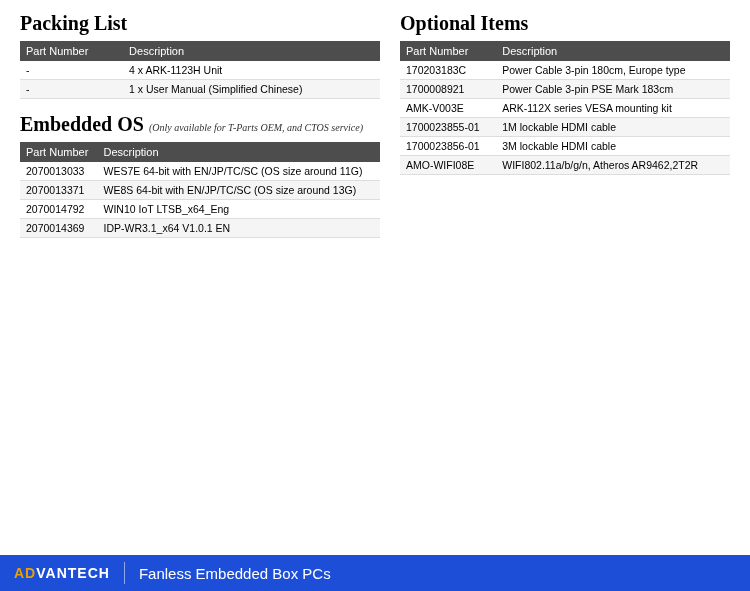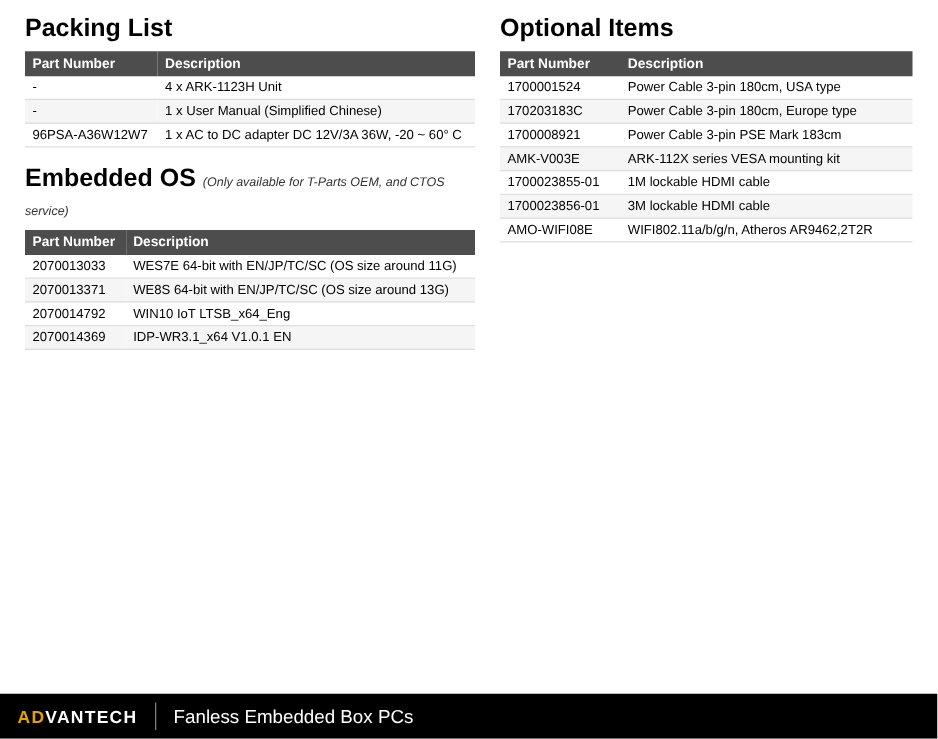--- a/index.html
+++ b/index.html
@@ -22,60 +22,61 @@
       flex-shrink: 0;
     }
     .right-col {
       flex: 1;
     }
     .section-title {
       font-size: 20px;
       font-weight: bold;
       color: #000;
       margin-bottom: 6px;
+      font-family: Liberation Serif, serif;
     }
     .section-title .italic-sub {
       font-size: 10px;
       font-weight: normal;
       font-style: italic;
       color: #333;
     }
     table {
       width: 100%;
       border-collapse: collapse;
       margin-bottom: 14px;
     }
     thead tr {
       background: #4d4d4d;
       color: #fff;
     }
     thead th {
       padding: 4px 6px;
       text-align: left;
       font-size: 11px;
-      font-weight: bold;
+      font-weight: normal;
     }
     tbody tr {
       border-bottom: 1px solid #ddd;
     }
     tbody tr:nth-child(even) {
       background: #f5f5f5;
     }
     tbody td {
       padding: 3px 6px;
       font-size: 10.5px;
       vertical-align: top;
     }
     .footer {
       position: absolute;
       bottom: 0;
       left: 0;
       right: 0;
       height: 36px;
-      background: #000000;
+      background: #1d4ed8;
       display: flex;
       align-items: center;
       padding: 4px 14px;
       gap: 14px;
     }
     .footer-logo {
       color: #fff;
       font-size: 14px;
       font-weight: bold;
       letter-spacing: 1px;
@@ -111,24 +112,20 @@
           </tr>
         </thead>
         <tbody id="packing-tbody">
         <tr>
               <td>-</td>
               <td>4 x ARK-1123H Unit</td>
             </tr>
             <tr>
               <td>-</td>
               <td>1 x User Manual (Simplified Chinese)</td>
-            </tr>
-            <tr>
-              <td>96PSA-A36W12W7</td>
-              <td>1 x AC to DC adapter DC 12V/3A 36W, -20 ~ 60° C</td>
             </tr>
           </tbody>
       </table>
     </div>
 
     <div>
       <div class="section-title">
         <span>Embedded OS</span>
         <span class="italic-sub">(Only available for T-Parts OEM, and CTOS service)</span>
       </div>
@@ -165,24 +162,20 @@
     <div>
       <div class="section-title">Optional Items</div>
       <table>
         <thead>
           <tr>
             <th>Part Number</th>
             <th>Description</th>
           </tr>
         </thead>
         <tbody id="optional-tbody">
-        <tr>
-              <td>1700001524</td>
-              <td>Power Cable 3-pin 180cm, USA type</td>
-            </tr>
             <tr>
               <td>170203183C</td>
               <td>Power Cable 3-pin 180cm, Europe type</td>
             </tr>
             <tr>
               <td>1700008921</td>
               <td>Power Cable 3-pin PSE Mark 183cm</td>
             </tr>
             <tr>
               <td>AMK-V003E</td>

